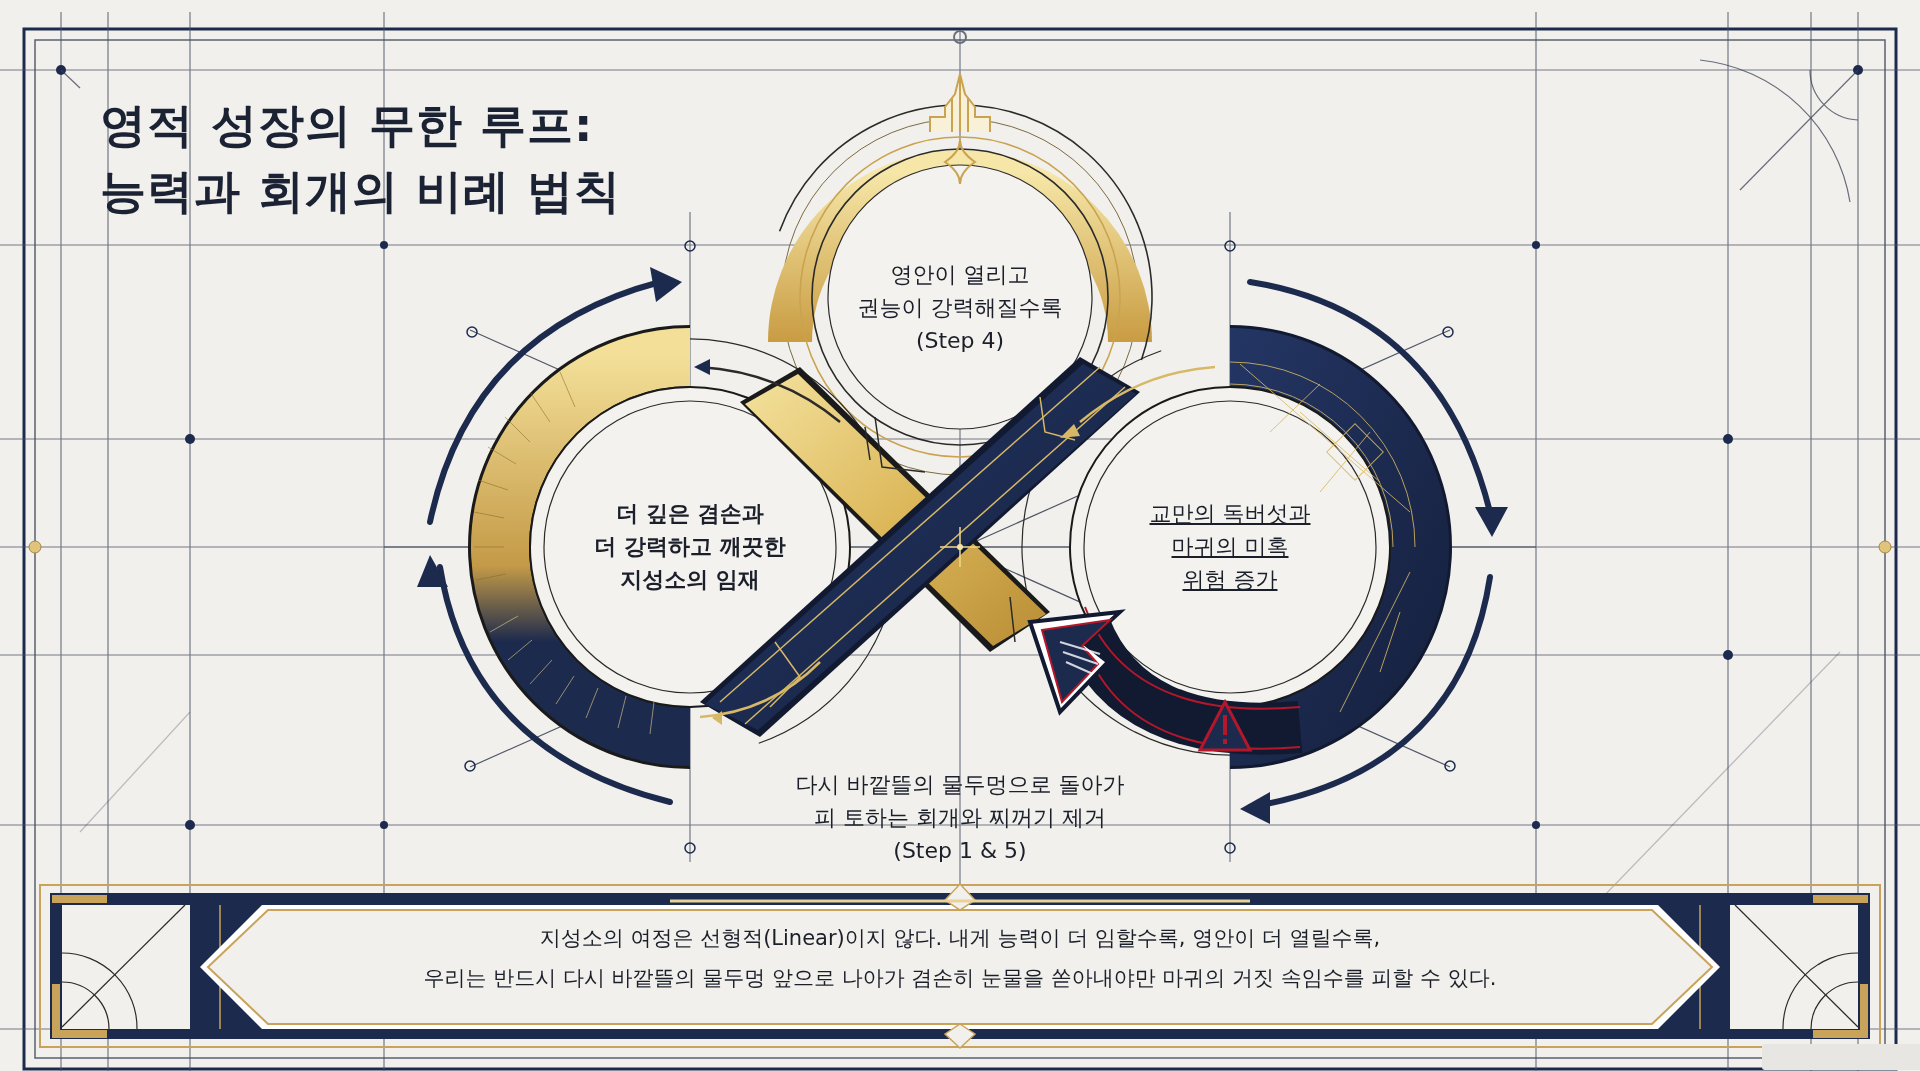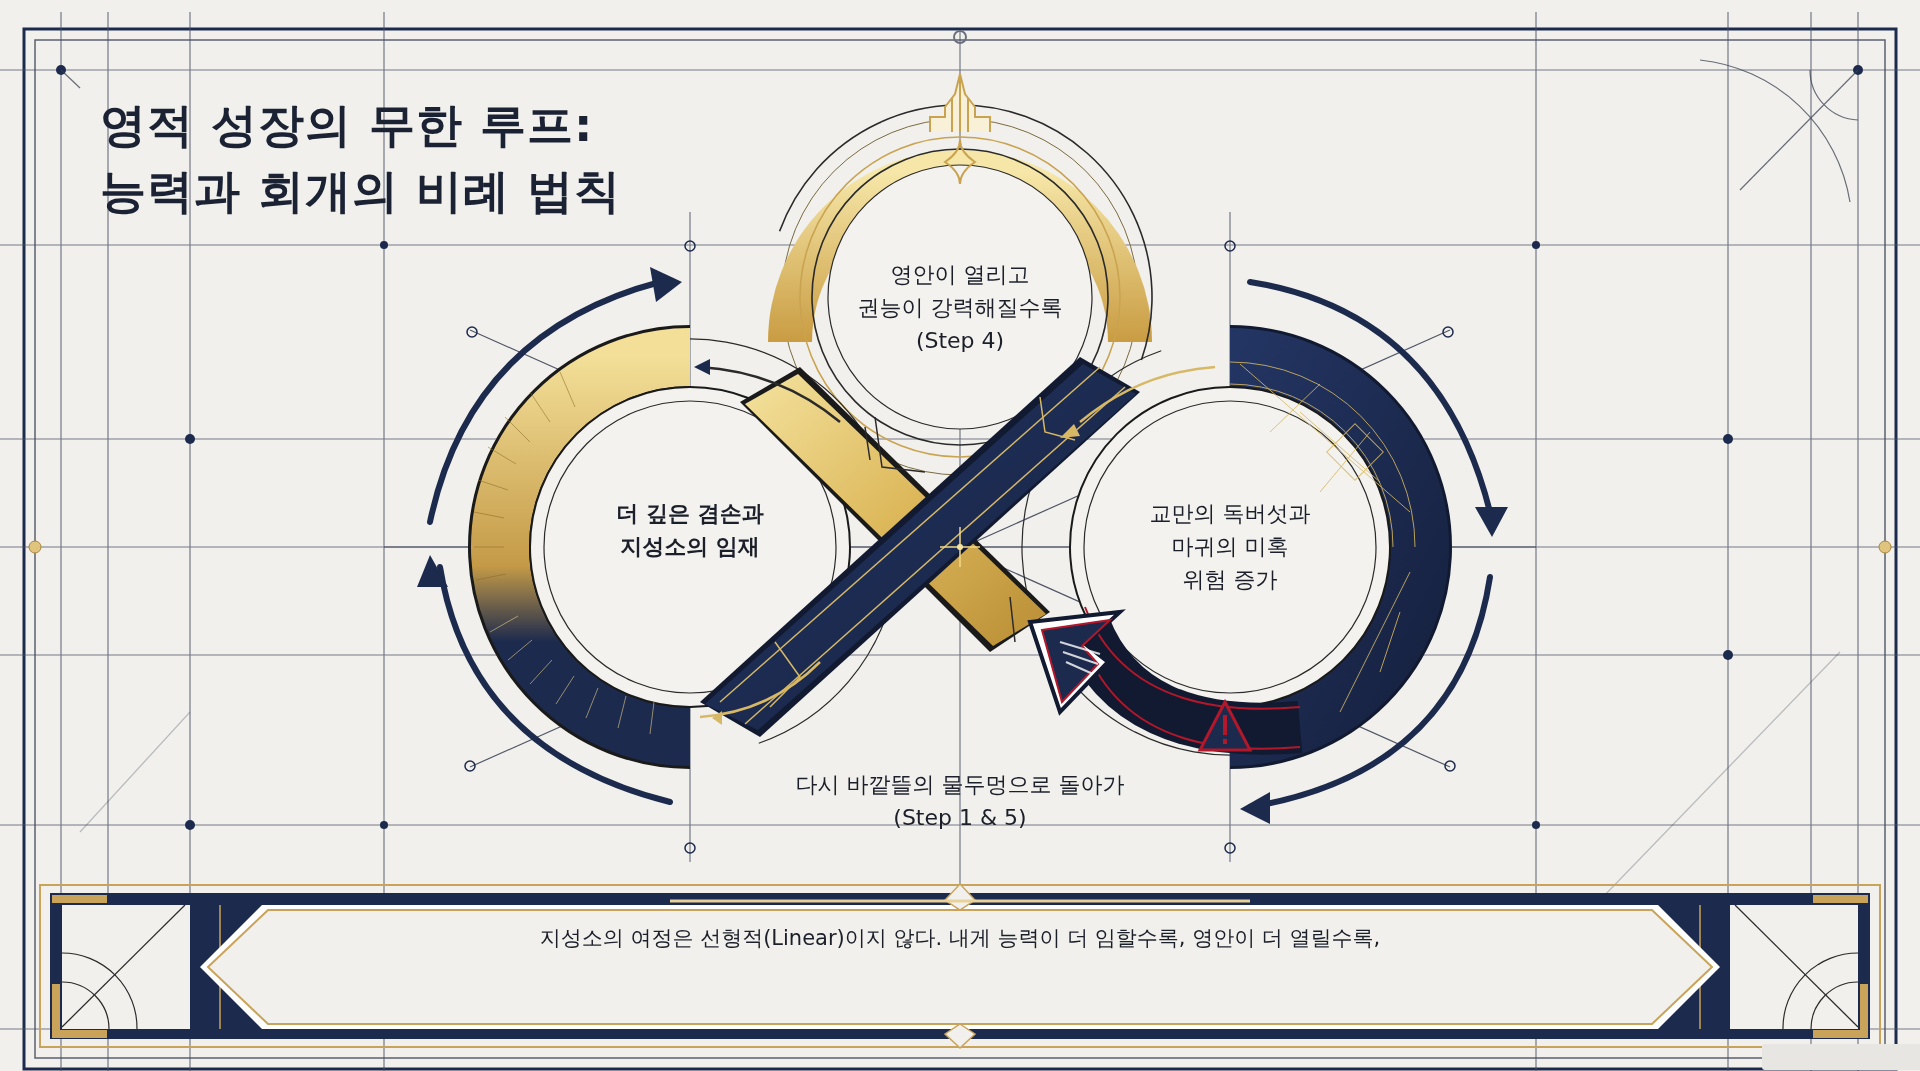--- a/index.html
+++ b/index.html
@@ -283,32 +283,35 @@
   </div>
 
   <div class="label" style="left:810px; top:246px; width:300px;">
     <div>영안이 열리고</div>
     <div>권능이 강력해질수록</div>
     <div>(Step 4)</div>
   </div>
 
   <div class="label" style="left:560px; top:485px; width:260px;font-weight:bold;">
     <div>더 깊은 겸손과</div>
+    <div>더 강력하고 깨끗한</div>
     <div>지성소의 임재</div>
   </div>
 
-  <div class="label" style="left:1110px; top:485px; width:240px;">
+  <div class="label" style="left:1110px; top:485px; width:240px;text-decoration:underline;">
     <div>교만의 독버섯과</div>
     <div>마귀의 미혹</div>
     <div>위험 증가</div>
   </div>
 
   <div class="label" style="left:740px; top:756px; width:440px;">
     <div>다시 바깥뜰의 물두멍으로 돌아가</div>
+    <div>피 토하는 회개와 찌꺼기 제거</div>
     <div>(Step 1 &amp; 5)</div>
   </div>
 
   <div class="banner-text">
     <div>지성소의 여정은 선형적(Linear)이지 않다. 내게 능력이 더 임할수록, 영안이 더 열릴수록,</div>
+    <div>우리는 반드시 다시 바깥뜰의 물두멍 앞으로 나아가 겸손히 눈물을 쏟아내야만 마귀의 거짓 속임수를 피할 수 있다.</div>
   </div>
 
   <div class="watermark"></div>
 </div>
 
 </body></html>

